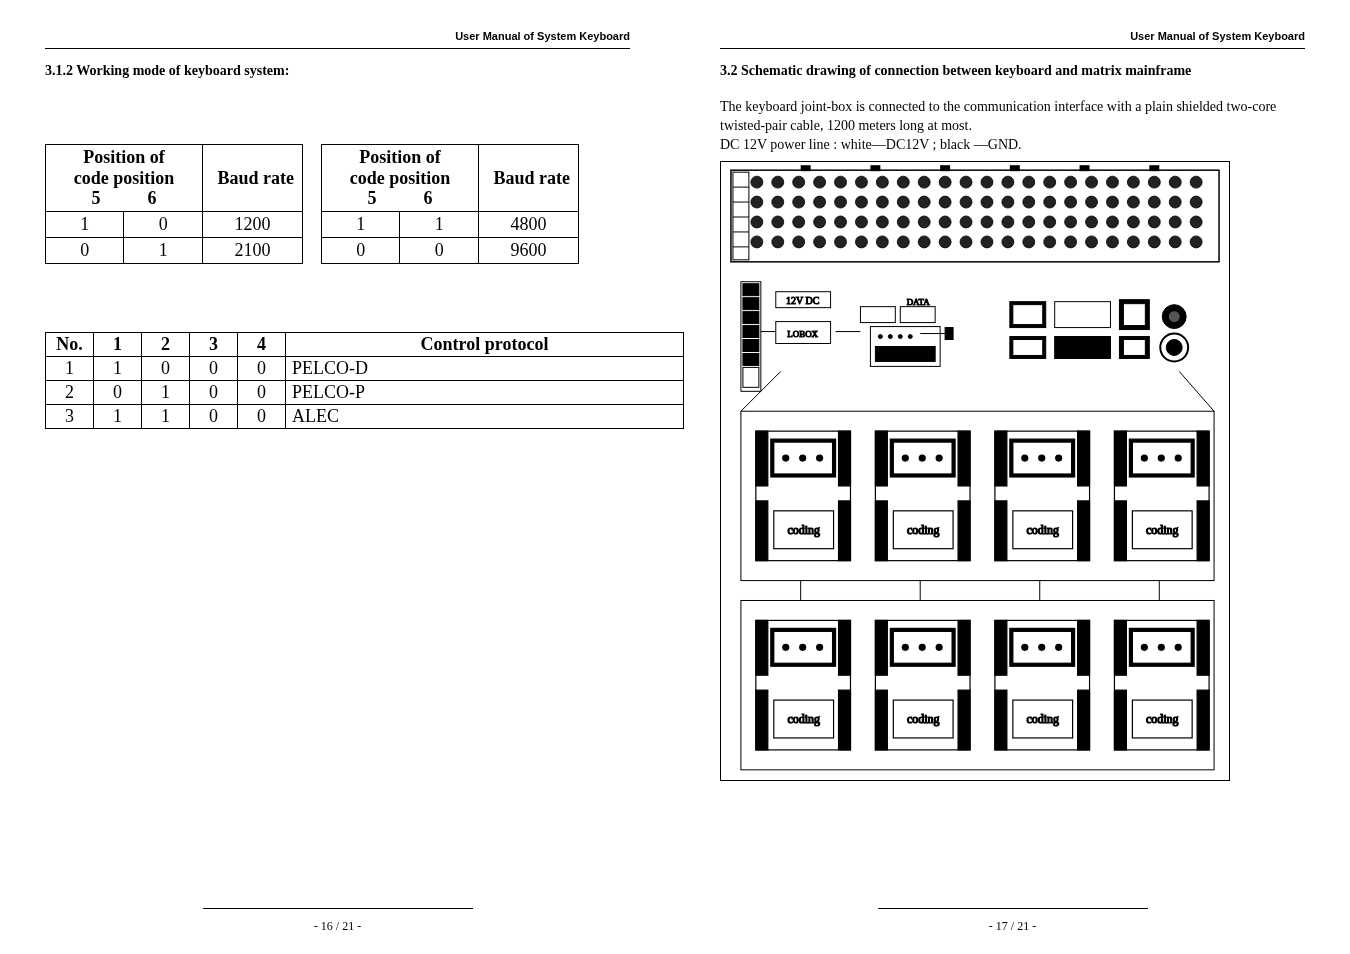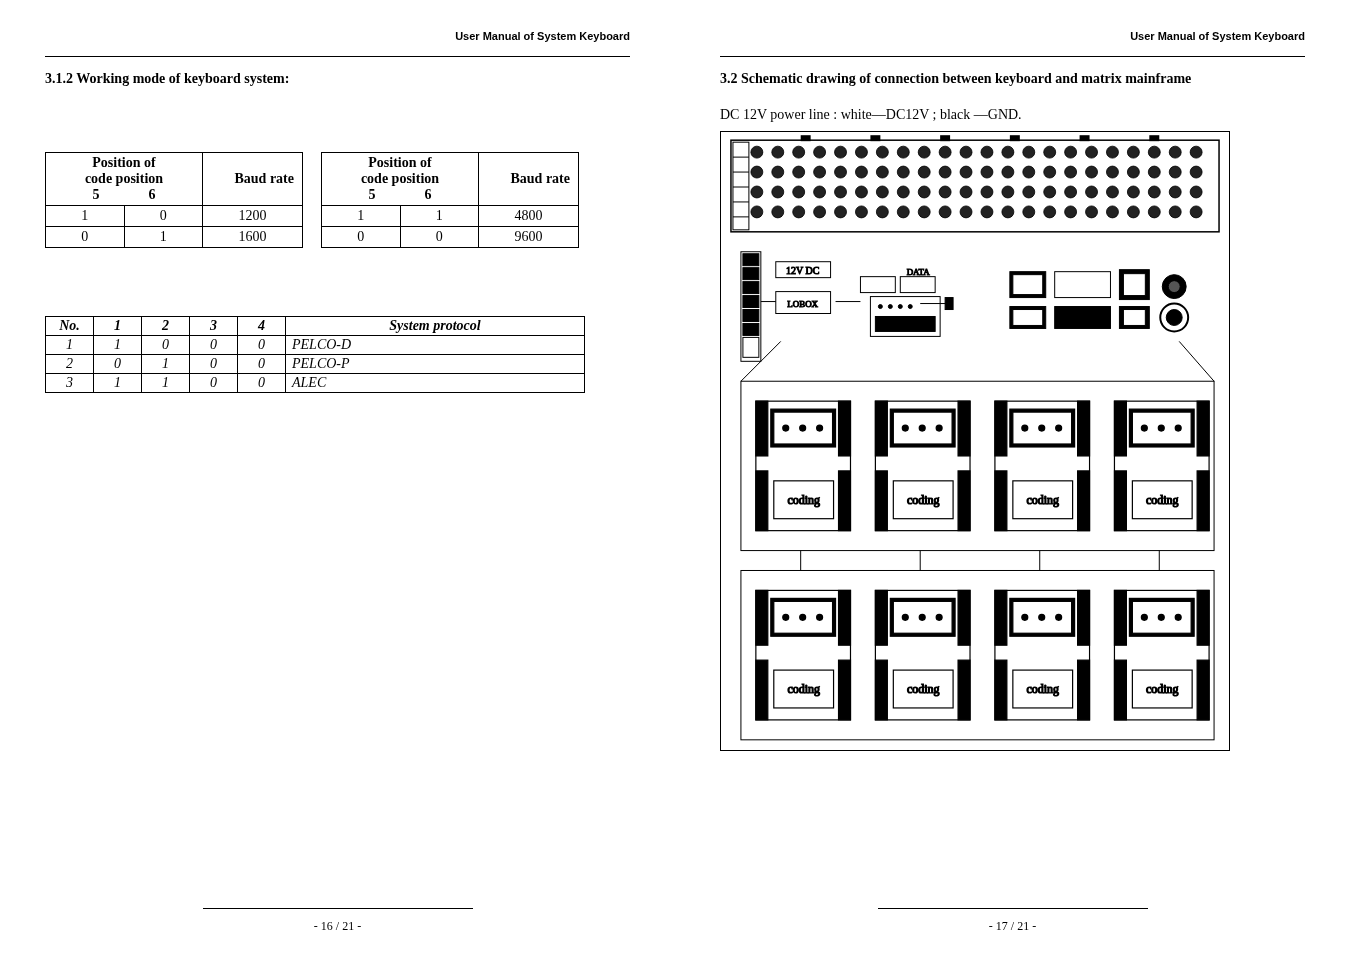--- a/index.html
+++ b/index.html
@@ -16,58 +16,57 @@
     position: relative;
     display: flex;
     flex-direction: column;
   }
   .header {
     text-align: right;
     font-family: Arial, sans-serif;
     font-size: 11px;
     font-weight: bold;
     border-bottom: 1.5px solid #000;
-    padding-bottom: 14px;
+    padding-bottom: 6px;
     margin-bottom: 14px;
   }
   .section-title {
     font-size: 14px;
     font-weight: bold;
     margin-bottom: 19px;
   }
   .body-text {
     font-size: 14px;
     line-height: 1.35;
   }
   .spacer-md { height: 22px; }
   .spacer-lg { height: 40px; }
   
   table.data-table {
     border-collapse: collapse;
-    font-size: 14px;
+    font-size: 18px;
     margin-top: 6px;
   }
   table.data-table td, table.data-table th {
     border: 1px solid #000;
     text-align: center;
     padding: 2px 8px;
     font-weight: normal;
   }
   table.data-table th { font-weight: bold; }
   .baud-tables {
     display: flex;
     gap: 18px;
   }
   .baud-tables table { width: 258px; }
   .baud-tables th.wide { width: 100px; text-align: right; }
   .pos-head { line-height: 1.15; padding: 3px 6px 2px 6px; }
   
   table.protocol {
-    width: 540px;
-    font-style: italic;
+    width: 639px;
   }
   table.protocol td, table.protocol th {
     padding: 1px 6px;
   }
   table.protocol td.left { text-align: left; padding-left: 6px; }
   table.protocol th.left { text-align: center; }
   
   .justify { text-align: justify; }
   
   .footer {
@@ -113,21 +112,21 @@
         <th class="wide">Baud rate</th>
       </tr>
       <tr>
         <td>1</td>
         <td>0</td>
         <td>1200</td>
       </tr>
       <tr>
         <td>0</td>
         <td>1</td>
-        <td>1600</td>
+        <td>2100</td>
       </tr>
     </tbody>
       </table>
 
     <table class="data-table">
       <tbody>
           <tr>
         <th colspan="2" class="pos-head">
           <span>Position of</span><br>
           <span>code position</span><br>
@@ -154,21 +153,21 @@
 
 
   <table class="data-table protocol">
     <tbody>
         <tr>
       <th style="width:48px">No.</th>
       <th style="width:48px">1</th>
       <th style="width:48px">2</th>
       <th style="width:48px">3</th>
       <th style="width:48px">4</th>
-      <th class="left">System protocol</th>
+      <th class="left">Control protocol</th>
     </tr>
     <tr>
       <td>1</td>
       <td>1</td>
       <td>0</td>
       <td>0</td>
       <td>0</td>
       <td class="left">PELCO-D</td>
     </tr>
     <tr>
@@ -193,20 +192,21 @@
   <div class="footer">
     <div class="footer-line"></div>
     <span>- 16 / 21 -</span>
   </div>
 </div>
 
 <div class="page">
   <div class="header">User Manual of System Keyboard</div>
 
   <div class="section-title">3.2 Schematic drawing of connection between keyboard and matrix mainframe</div>
+  <div class="body-text">The keyboard joint-box is connected to the communication interface with a plain shielded two-core twisted-pair cable, 1200 meters long at most.</div>
   <div class="body-text">DC 12V power line :  white—DC12V ;  black —GND.</div>
 
   <svg class="schematic" viewBox="0 0 510 620">
 
     <rect x="10" y="8" width="490" height="92" fill="#fff" stroke="#000" stroke-width="1.5"></rect>
 
     <rect x="12" y="10" width="16" height="88" fill="none" stroke="#000"></rect>
     <line x1="12" y1="25" x2="28" y2="25" stroke="#000"></line>
       <line x1="12" y1="40" x2="28" y2="40" stroke="#000"></line>
     <line x1="12" y1="55" x2="28" y2="55" stroke="#000"></line>

